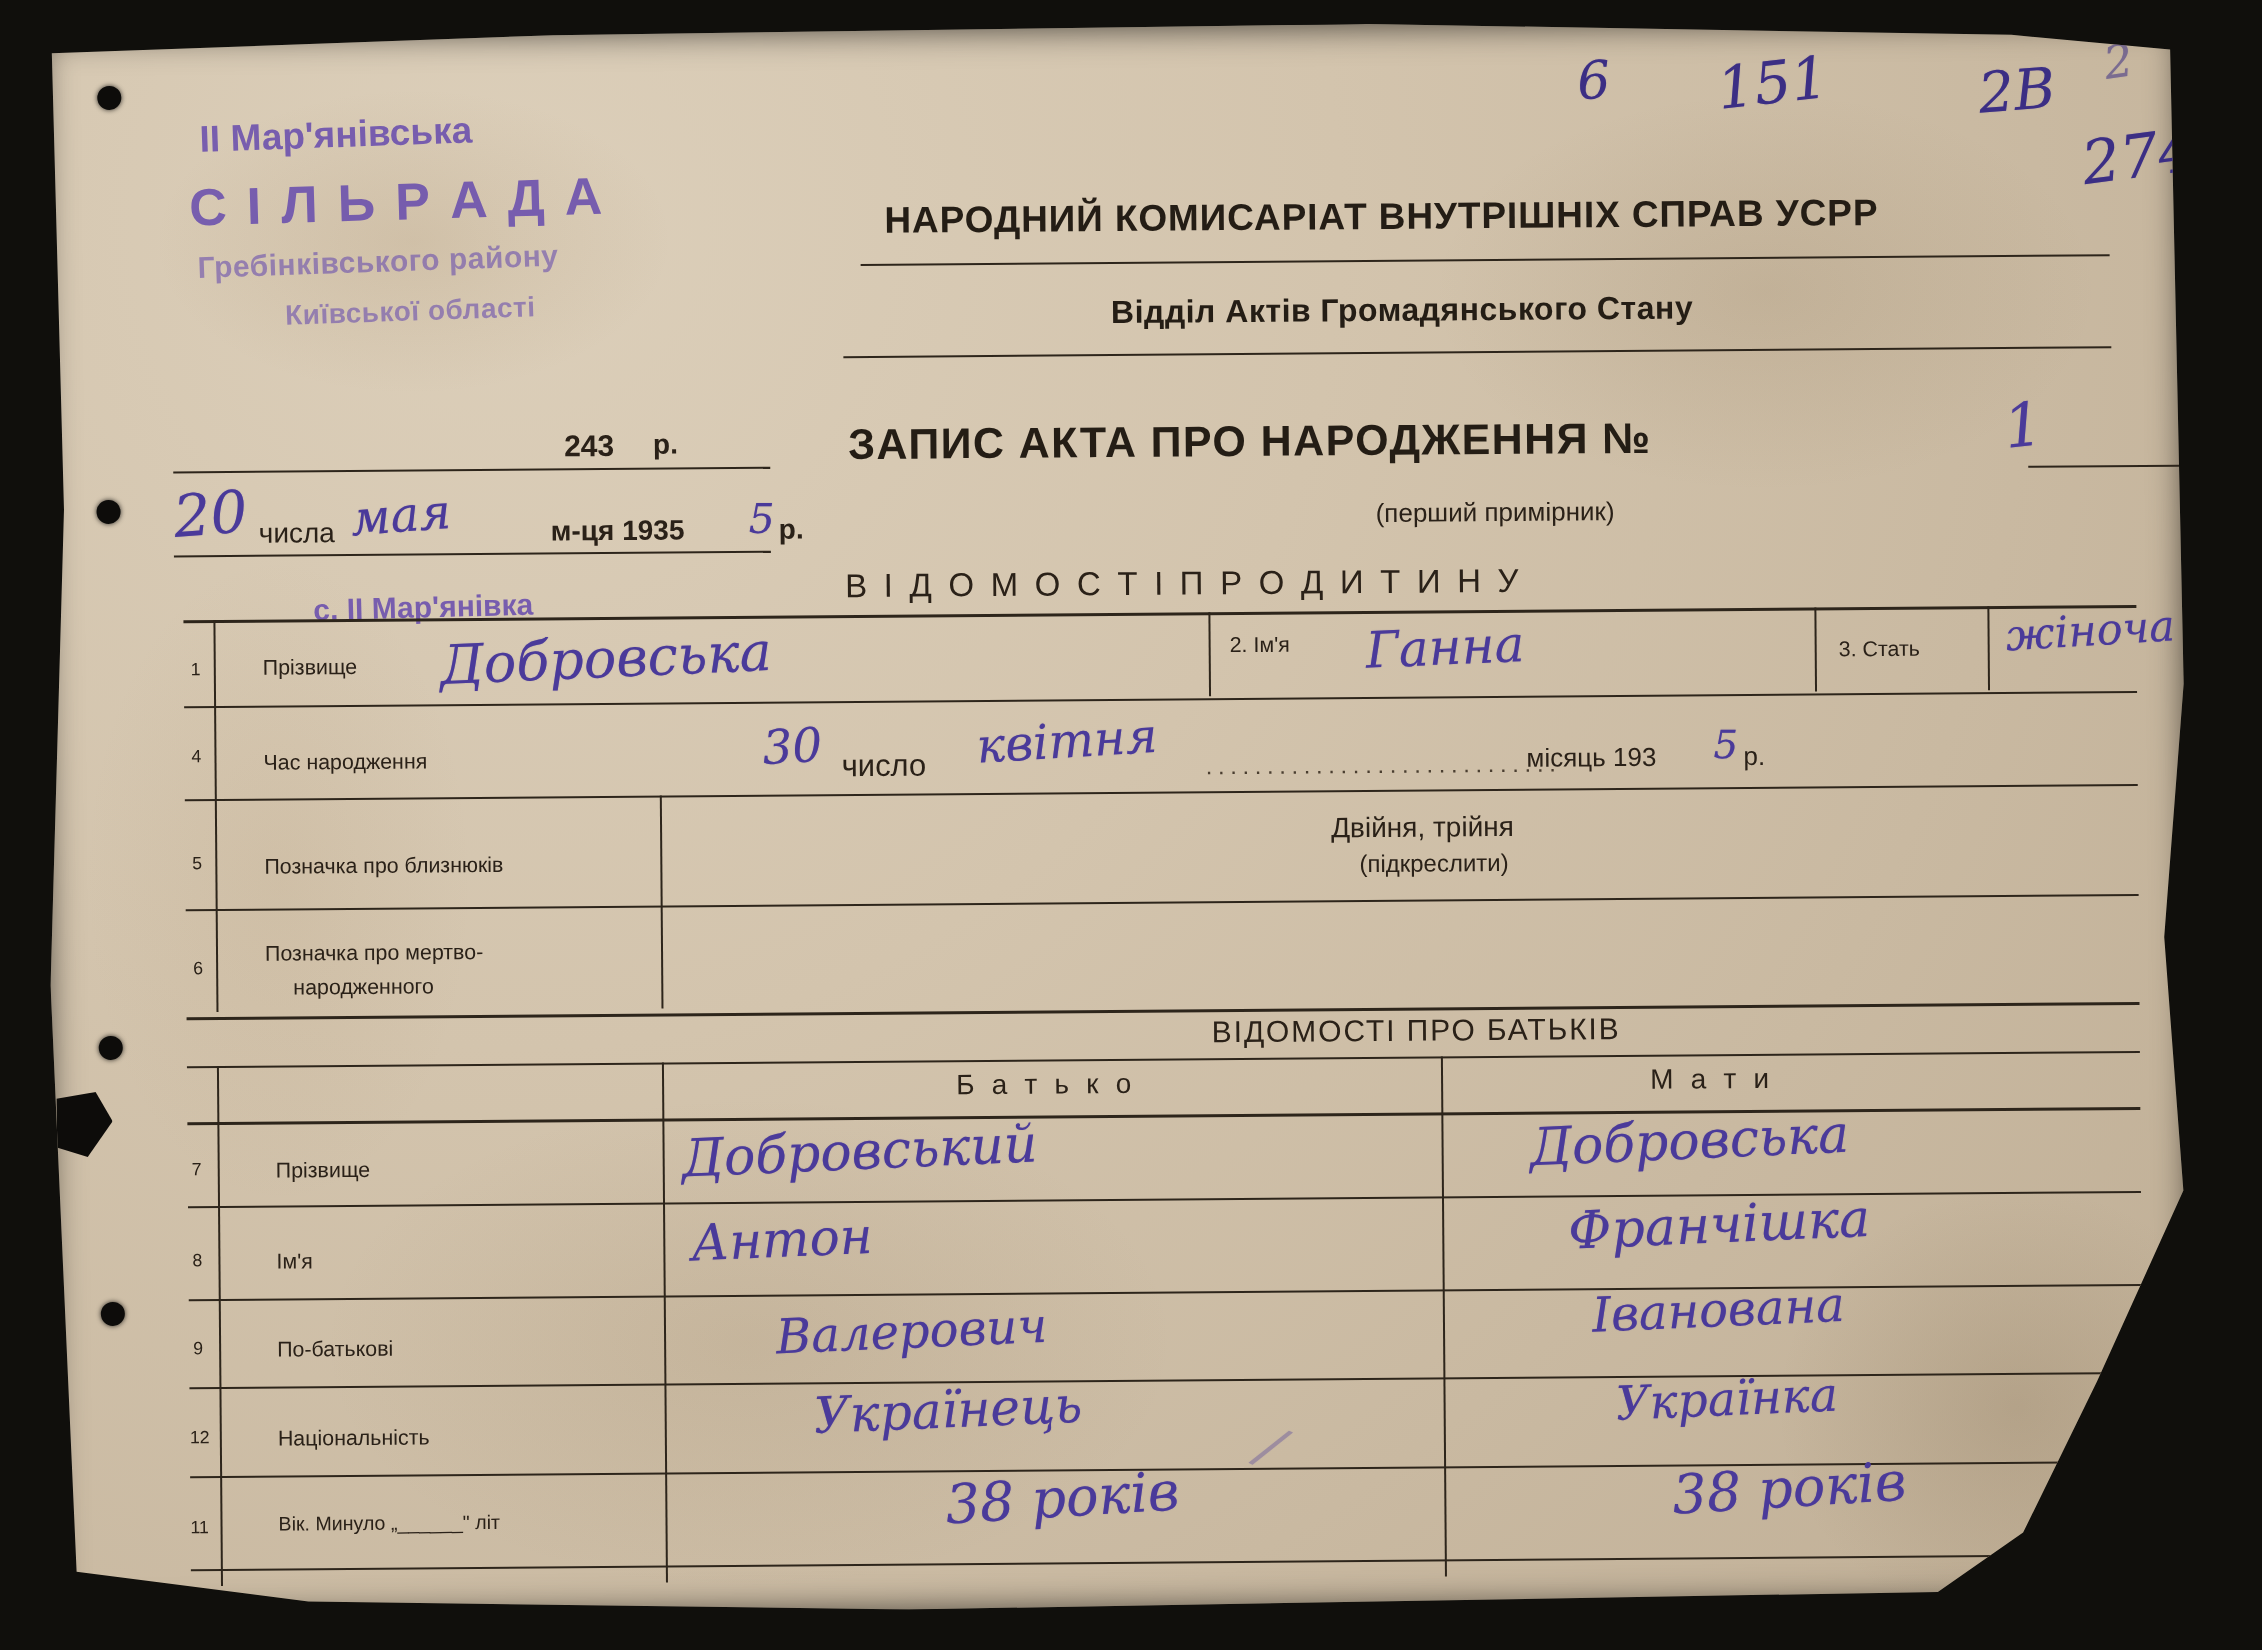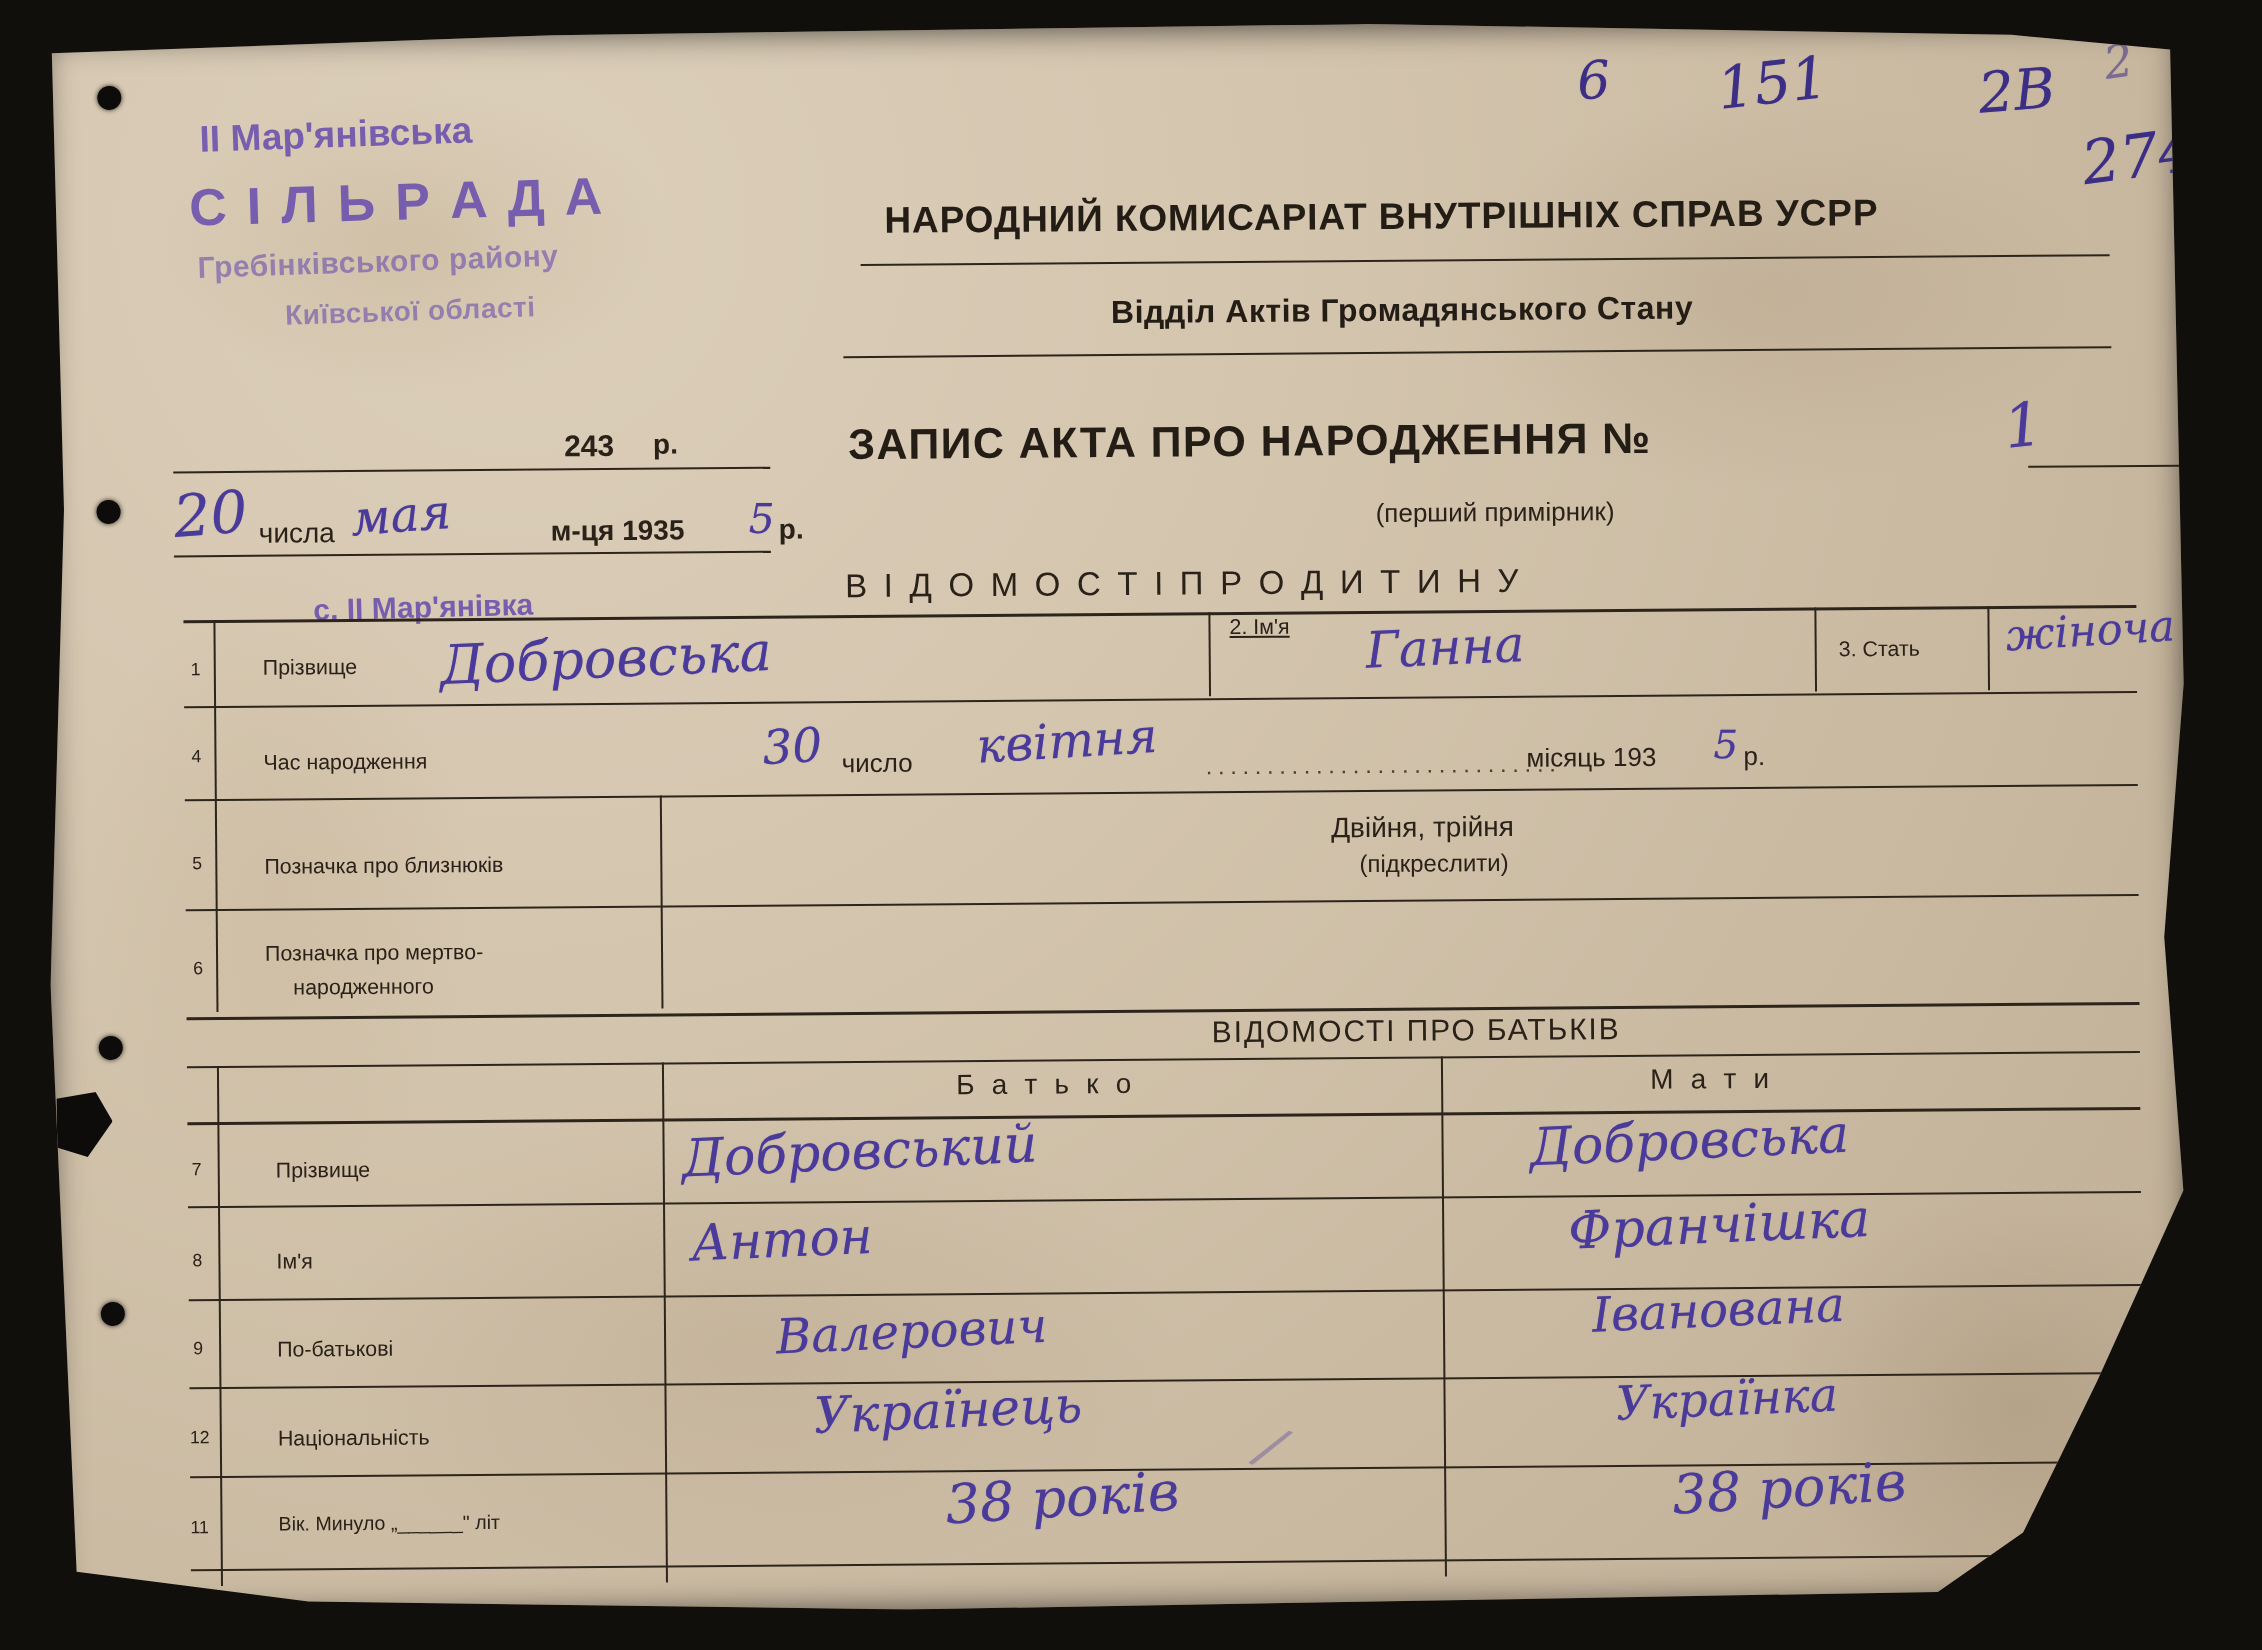--- a/index.html
+++ b/index.html
@@ -203,34 +203,34 @@
 
     <div class="center-cap" style="left:802px; top:539px; font-size:33px;">В І Д О М О С Т І   П Р О   Д И Т И Н У</div>
     <div class="rule thick" style="left:140px; top:587px; width:1953px;"></div>
 
     <div class="vrule" style="left:170px; top:587px; height:392px;"></div>
     <div class="num" style="left:147px; top:626px;">1</div>
     <div class="label" style="left:219px; top:623px;">Прізвище</div>
     <div class="hand" style="left:396px; top:597px; font-size:54px; transform:rotate(-2deg);">Добровська</div>
 
     <div class="vrule" style="left:1165px; top:587px; height:84px;"></div>
-    <div class="label" style="left:1186px; top:590px;text-decoration:underline;">2. Ім'я</div>
+    <div class="label" style="left:1186px; top:608px;">2. Ім'я</div>
     <div class="hand" style="left:1322px; top:595px; font-size:50px; transform:rotate(-2deg);">Ганна</div>
 
     <div class="vrule" style="left:1771px; top:587px; height:84px;"></div>
     <div class="label" style="left:1795px; top:617px;">3. Стать</div>
     <div class="vrule" style="left:1944px; top:587px; height:84px;"></div>
     <div class="hand" style="left:1962px; top:587px; font-size:43px; transform:rotate(-3deg);">жіноча</div>
 
     <div class="rule" style="left:140px; top:673px; width:1953px;"></div>
 
     <div class="num" style="left:147px; top:713px;">4</div>
     <div class="label" style="left:219px; top:718px;">Час народження</div>
     <div class="hand" style="left:718px; top:690px; font-size:47px; transform:rotate(-3deg);">30</div>
-    <div class="print" style="left:797px; top:720px; font-size:26px;">число</div>
+    <div class="print" style="left:797px; top:720px; font-size:31px;">число</div>
     <div class="hand" style="left:932px; top:686px; font-size:48px; transform:rotate(-3deg);">квітня</div>
     <div class="print" style="left:1161px; top:727px; font-size:24px; letter-spacing:5.6px; color:#4a3e30;">.............................</div>
     <div class="print" style="left:1482px; top:720px; font-size:26px;">місяць 193</div>
     <div class="hand" style="left:1669px; top:701px; font-size:39px;">5</div>
     <div class="print" style="left:1699px; top:720px; font-size:26px;">р.</div>
 
     <div class="rule" style="left:140px; top:766px; width:1953px;"></div>
 
     <div class="num" style="left:147px; top:820px;">5</div>
     <div class="label" style="left:219px; top:822px;">Позначка про близнюків</div>

